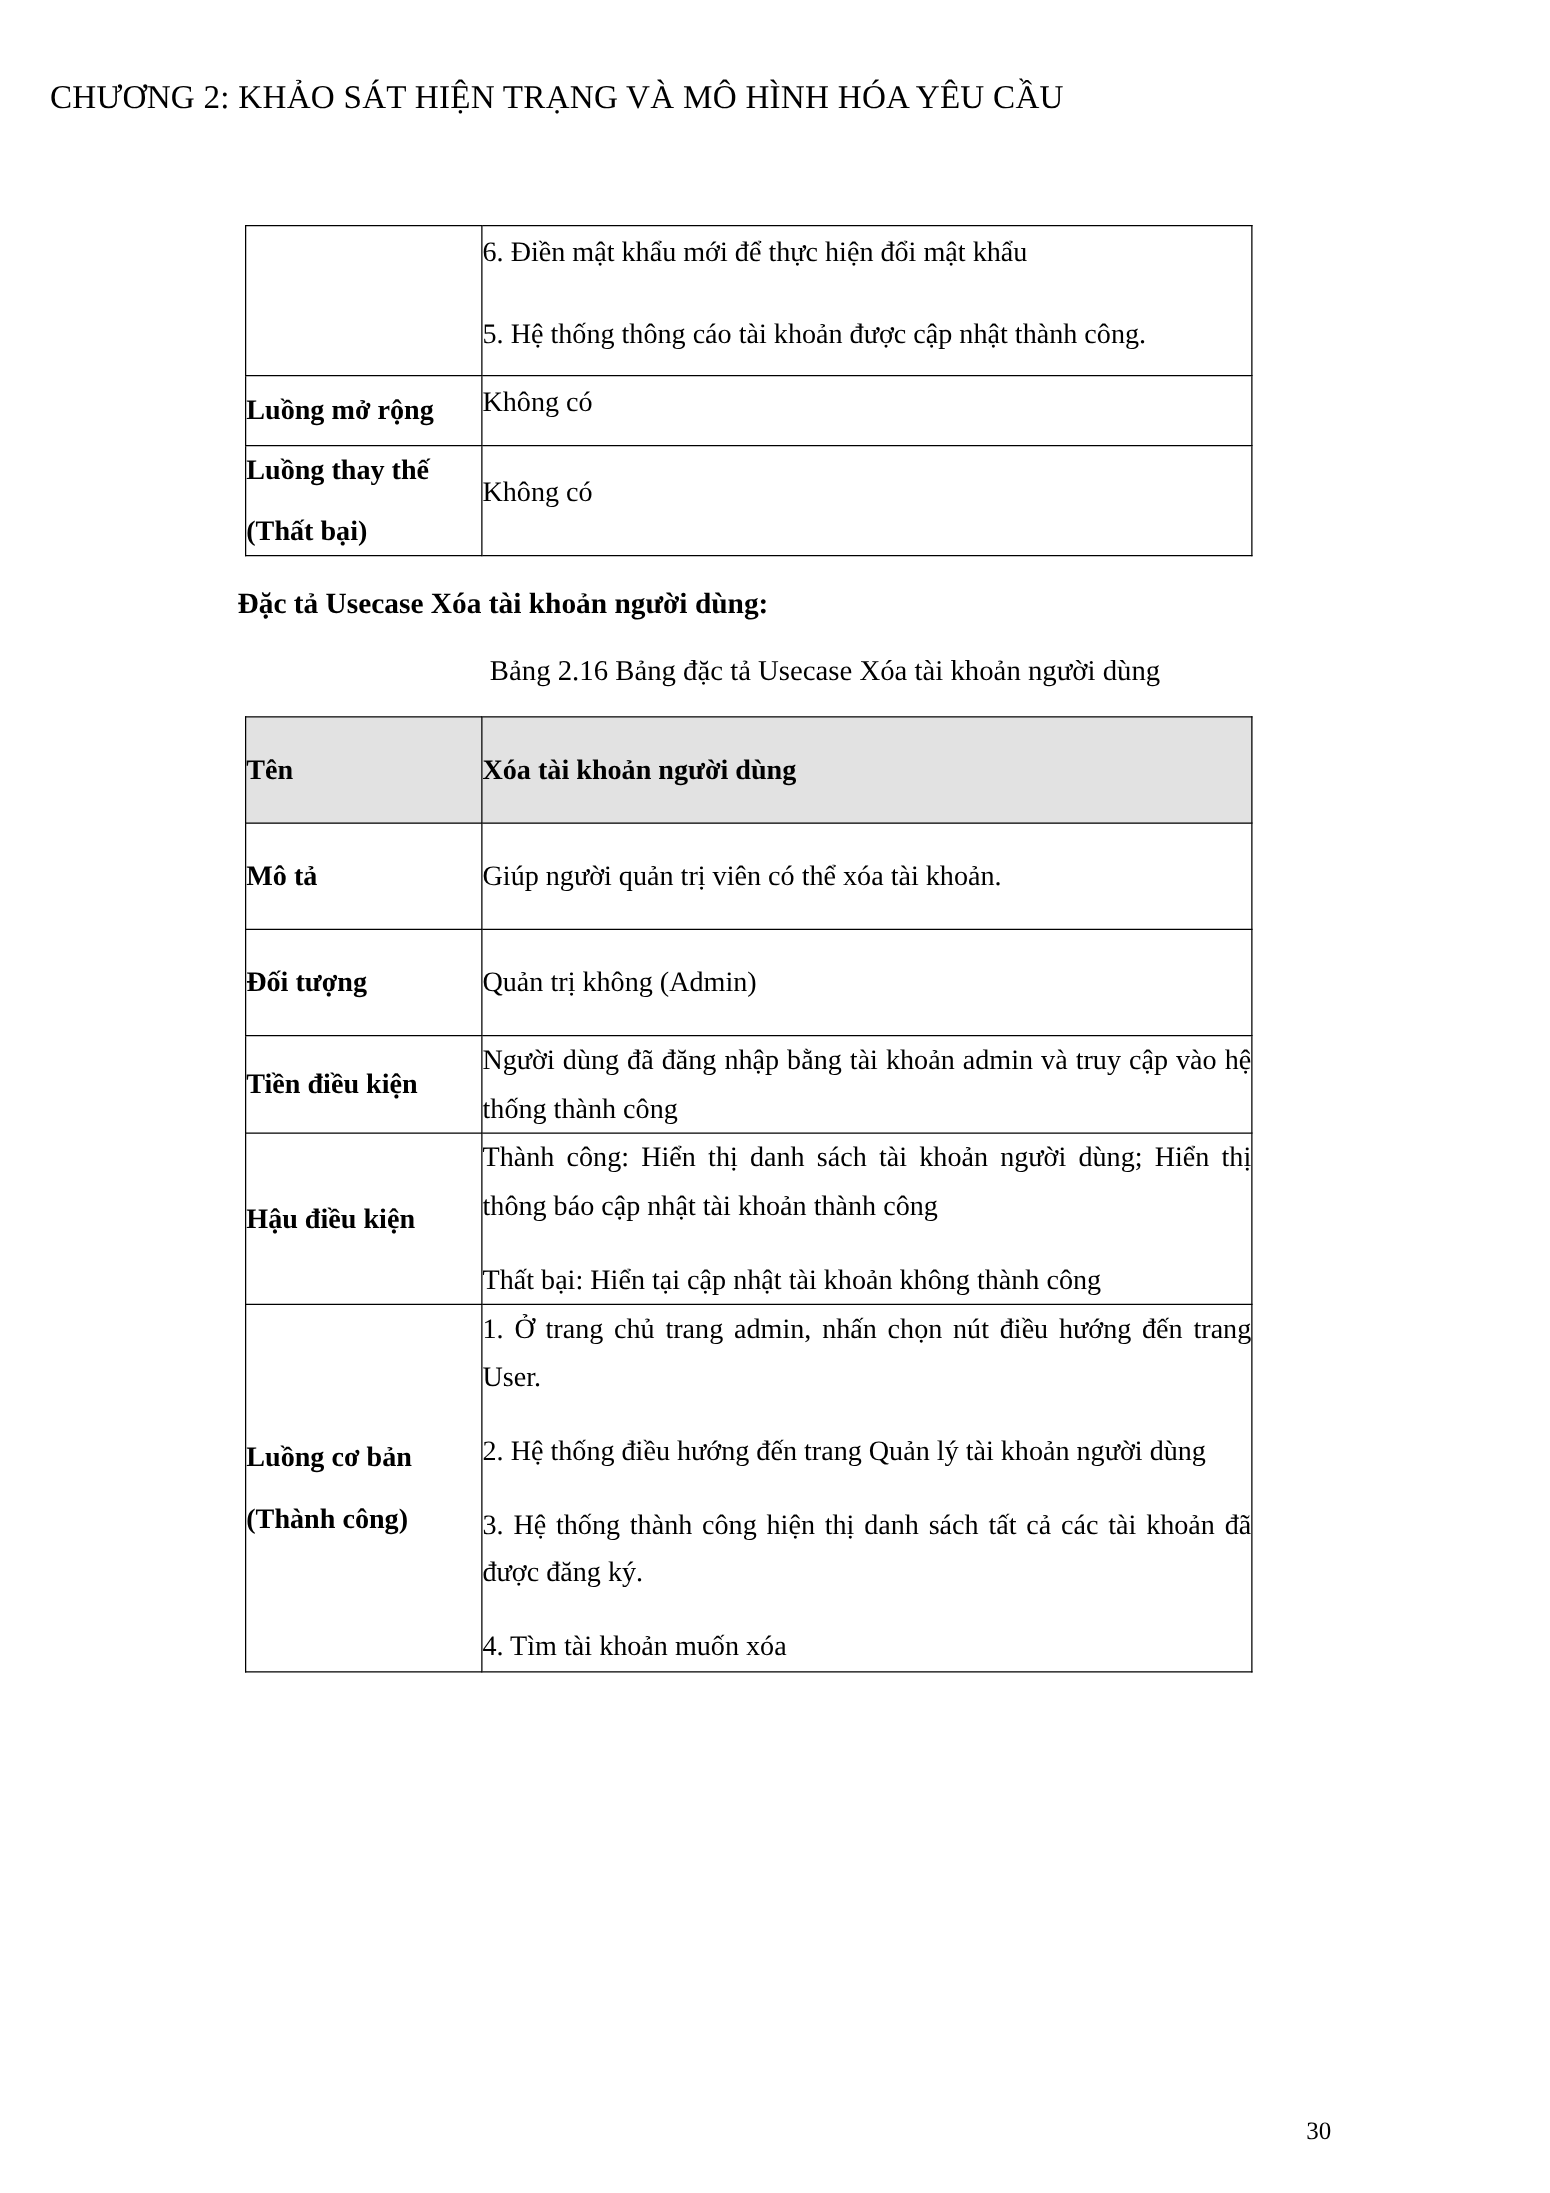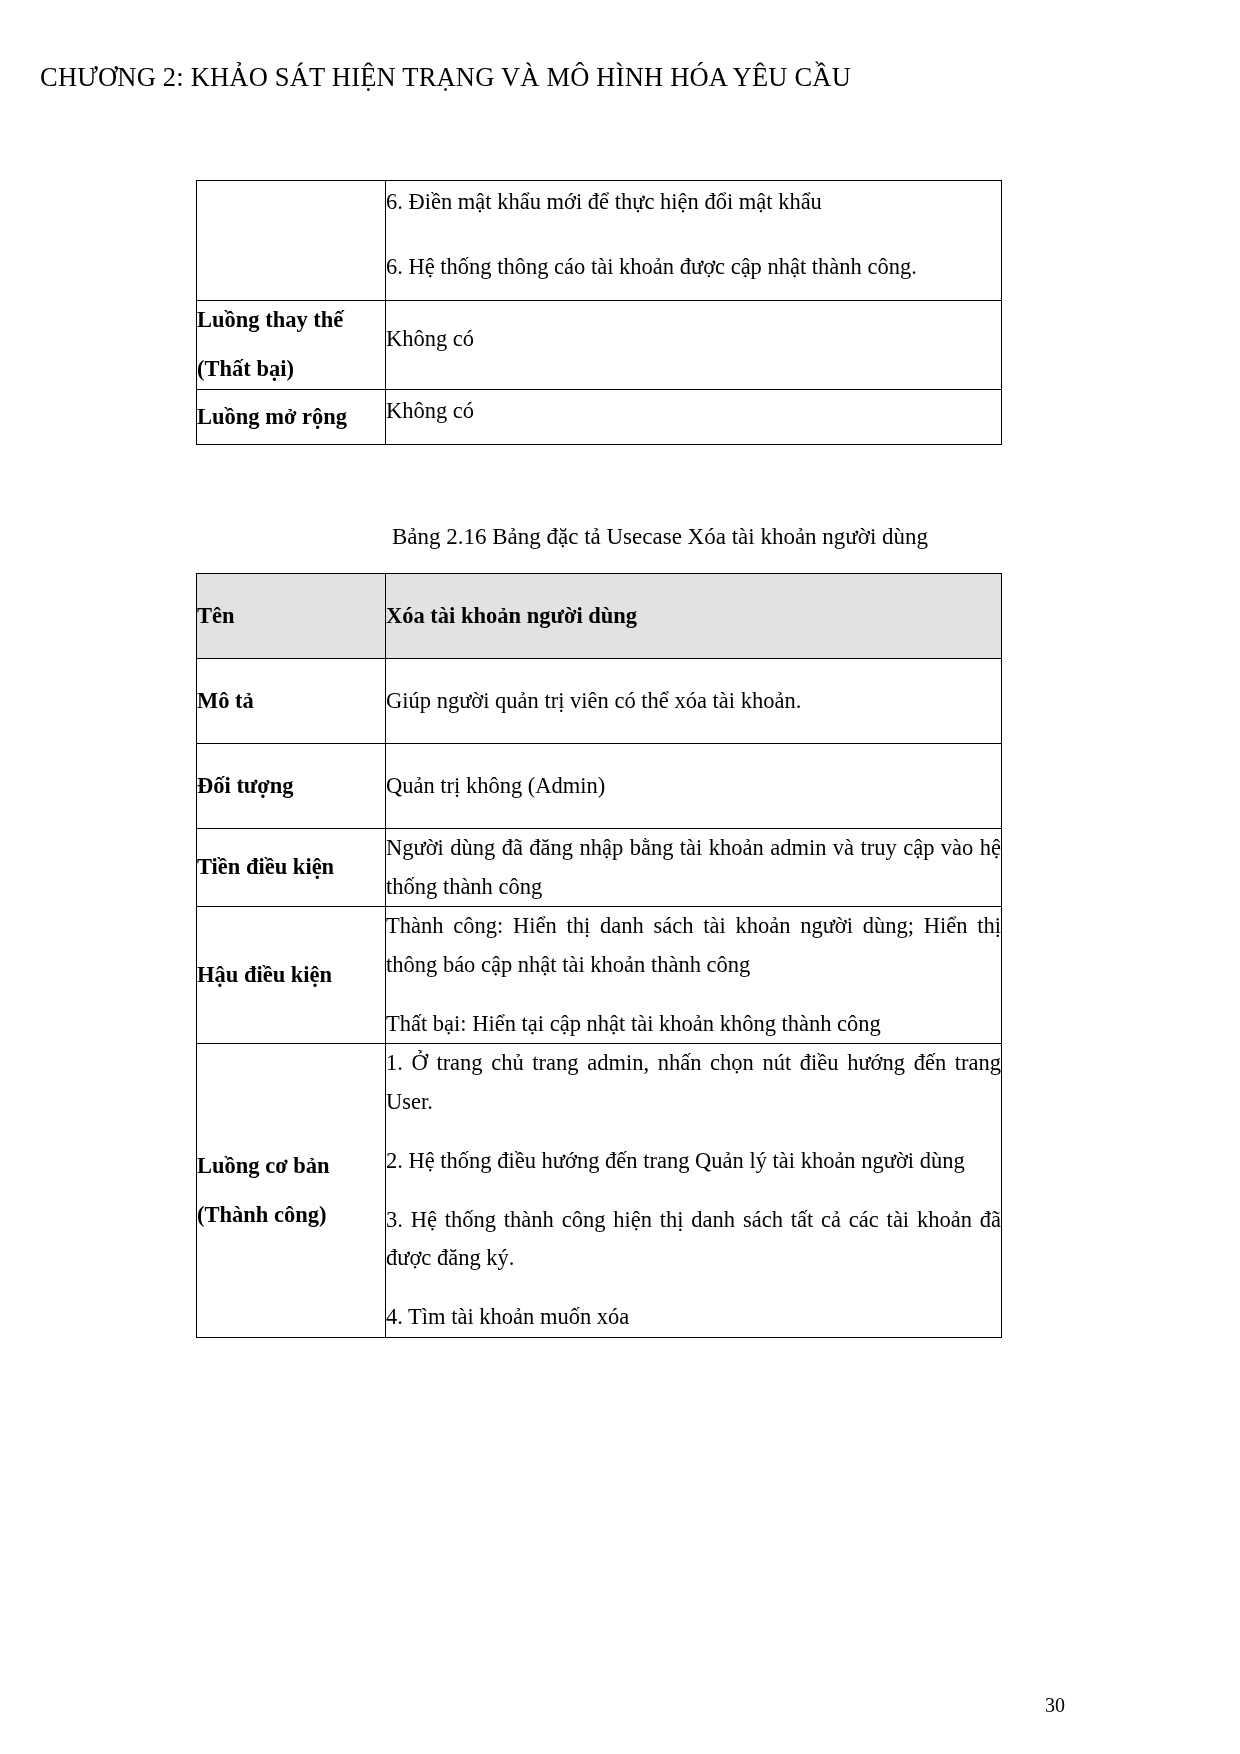--- a/index.html
+++ b/index.html
@@ -122,44 +122,45 @@
 
   <div class="running-header">CHƯƠNG 2: KHẢO SÁT HIỆN TRẠNG VÀ MÔ HÌNH HÓA YÊU CẦU</div>
 
   <div class="table-one-wrap">
     <table class="spec-table table-one">
       <tbody>
         <tr>
           <td class="cell-label t1-label-tall"></td>
           <td class="cell-body t1-r1-body">
             <p>6. Điền mật khẩu mới để thực hiện đổi mật khẩu</p>
-            <p>6. Hệ thống thông cáo tài khoản được cập nhật thành công.</p>
+            <p>5. Hệ thống thông cáo tài khoản được cập nhật thành công.</p>
+          </td>
+        </tr>
+        <tr>
+          <td class="cell-label">
+            <p>Luồng mở rộng</p>
+          </td>
+          <td class="cell-body">
+            <p>Không có</p>
           </td>
         </tr>
         <tr>
           <td class="cell-label t1-label-tall">
             <p>Luồng thay thế</p>
             <p>(Thất bại)</p>
           </td>
           <td class="cell-body">
             <p>Không có</p>
           </td>
         </tr>
-        <tr>
-          <td class="cell-label">
-            <p>Luồng mở rộng</p>
-          </td>
-          <td class="cell-body">
-            <p>Không có</p>
-          </td>
-        </tr>
       </tbody>
     </table>
   </div>
 
+  <div class="section-heading">Đặc tả Usecase Xóa tài khoản người dùng:</div>
 
   <div class="table-caption">Bảng 2.16 Bảng đặc tả Usecase Xóa tài khoản người dùng</div>
 
   <div class="table-two-wrap">
     <table class="spec-table table-two">
       <tbody>
         <tr class="head-row row-tall-1">
           <td class="cell-label">Tên</td>
           <td class="cell-body">Xóa tài khoản người dùng</td>
         </tr>

